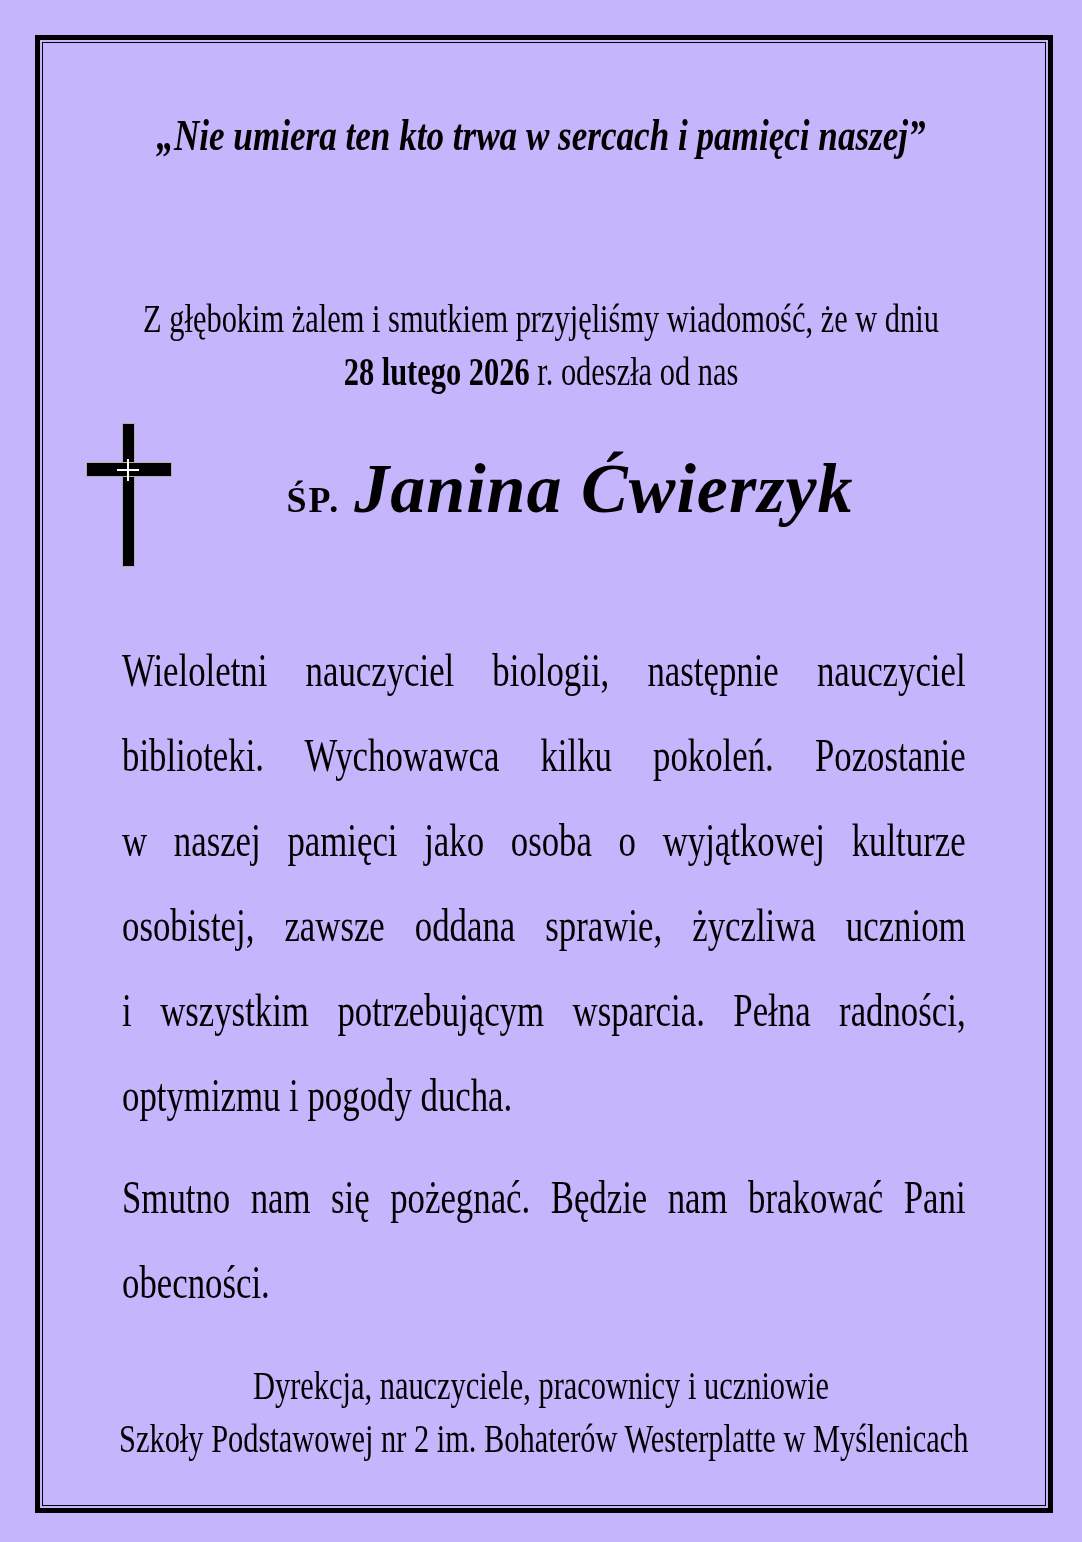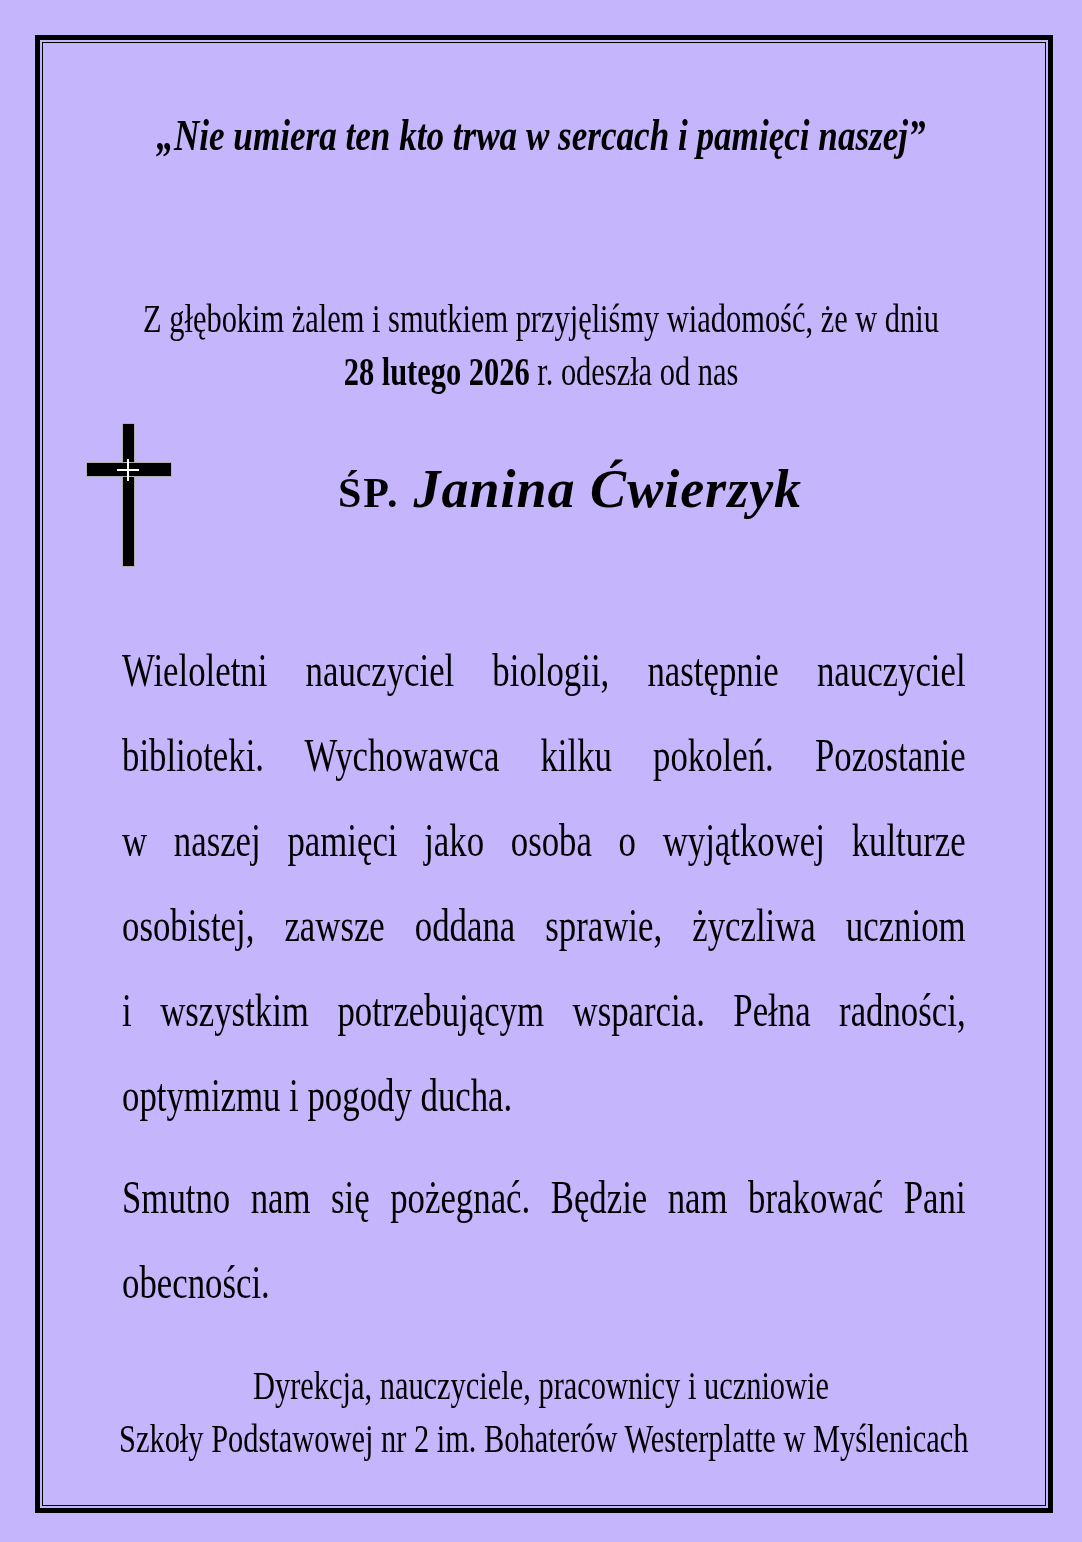--- a/index.html
+++ b/index.html
@@ -61,27 +61,27 @@
     left: 0;
     width: 1082px;
     box-sizing: border-box;
     padding-left: 58px;
     text-align: center;
     white-space: nowrap;
     line-height: 74px;
   }
   .sp-prefix {
     font-weight: bold;
-    font-size: 42px;
+    font-size: 36px;
     letter-spacing: 2px;
   }
   .deceased-name {
     font-weight: bold;
     font-style: italic;
-    font-size: 54px;
+    font-size: 70px;
     letter-spacing: 1px;
     margin-left: 14px;
   }
 
   
   .cross { position: absolute; left: 86px; top: 423px; width: 86px; height: 144px; }
   .cross .vbar {
     position: absolute; left: 36px; top: 0; width: 13px; height: 144px;
     background: #000; border: 1.5px solid #b0b0b0; box-sizing: border-box;
   }

